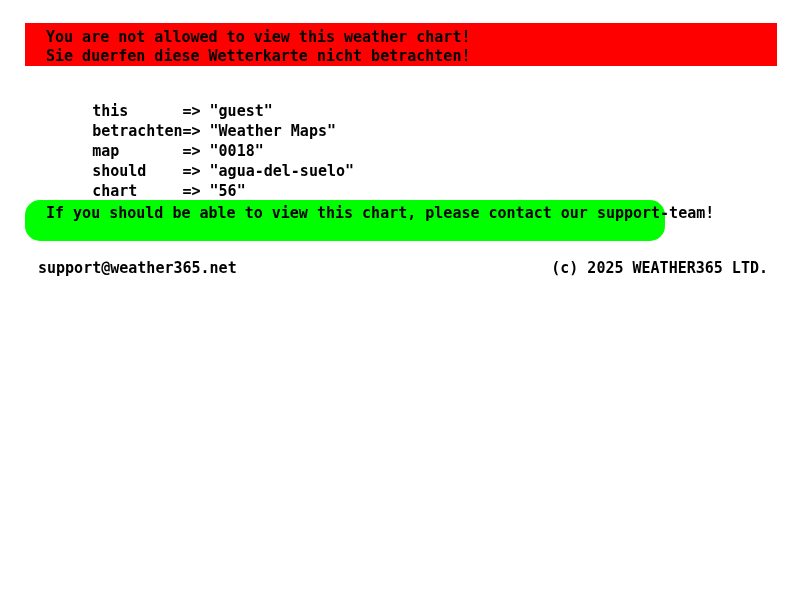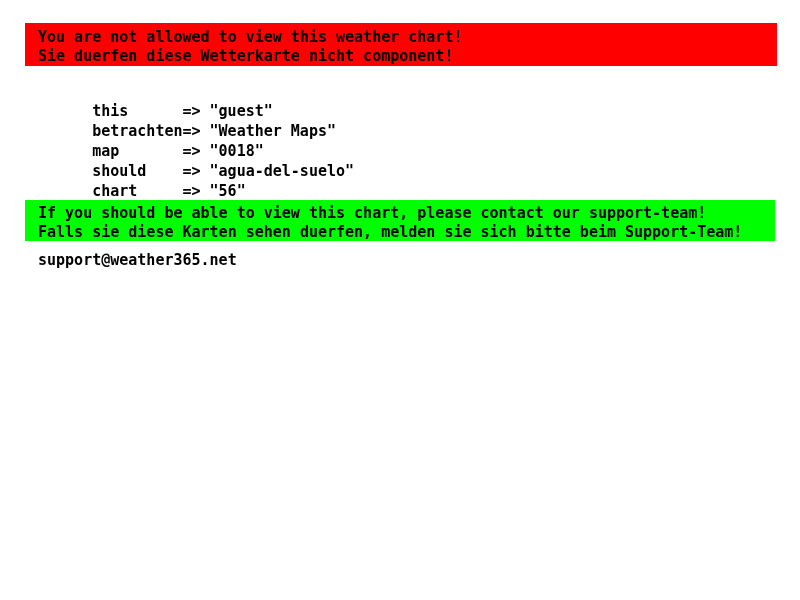--- a/index.html
+++ b/index.html
@@ -20,34 +20,36 @@
   .banner {
     position: absolute;
     left: 25px;
     box-sizing: border-box;
     padding-left: 13px;
   }
   .banner .line {
     height: 19px;
     line-height: 19px;
     white-space: pre;
+    margin-left: 8px;
   }
   .banner-error {
     top: 23px;
     width: 752px;
     height: 43px;
     padding-top: 5px;
     background: #ff0000;
   }
   .banner-info {
     top: 200px;
-    width: 750px;
+    width: 640px;
     height: 41px;
     padding-top: 4px;
     background: #00ff00;
+    border-radius: 15px;
   }
   .kv-block {
     position: absolute;
     left: 38px;
     top: 81px;
   }
   .kv-row {
     height: 20px;
     line-height: 20px;
     white-space: pre;
@@ -57,36 +59,36 @@
     width: 10ch;
   }
   .kv-arrow {
     display: inline-block;
     margin-right: 1ch;
   }
   .footer {
     position: absolute;
     left: 38px;
     right: 32px;
-    top: 250px;
+    top: 258px;
     height: 20px;
     line-height: 20px;
     display: flex;
     justify-content: space-between;
     white-space: pre;
   }
 </style>
 </head>
 <body>
 
 <div>
 
   <div class="banner banner-error">
     <div class="line">You are not allowed to view this weather chart!</div>
-    <div class="line">Sie duerfen diese Wetterkarte nicht component!</div>
+    <div class="line">Sie duerfen diese Wetterkarte nicht betrachten!</div>
   </div>
 
   <div class="kv-block">
     <div class="kv-row">
       <span class="kv-key">this</span><span class="kv-arrow">=&gt;</span><span class="kv-value">"guest"</span>
     </div>
     <div class="kv-row">
       <span class="kv-key">betrachten</span><span class="kv-arrow">=&gt;</span><span class="kv-value">"Weather Maps"</span>
     </div>
     <div class="kv-row">
@@ -95,20 +97,20 @@
     <div class="kv-row">
       <span class="kv-key">should</span><span class="kv-arrow">=&gt;</span><span class="kv-value">"agua-del-suelo"</span>
     </div>
     <div class="kv-row">
       <span class="kv-key">chart</span><span class="kv-arrow">=&gt;</span><span class="kv-value">"56"</span>
     </div>
   </div>
 
   <div class="banner banner-info">
     <div class="line">If you should be able to view this chart, please contact our support-team!</div>
-    <div class="line">Falls sie diese Karten sehen duerfen, melden sie sich bitte beim Support-Team!</div>
   </div>
 
   <div class="footer">
     <span>support@weather365.net</span>
+    <span>(c) 2025 WEATHER365 LTD.</span>
   </div>
 
 </div>
 
 </body></html>

